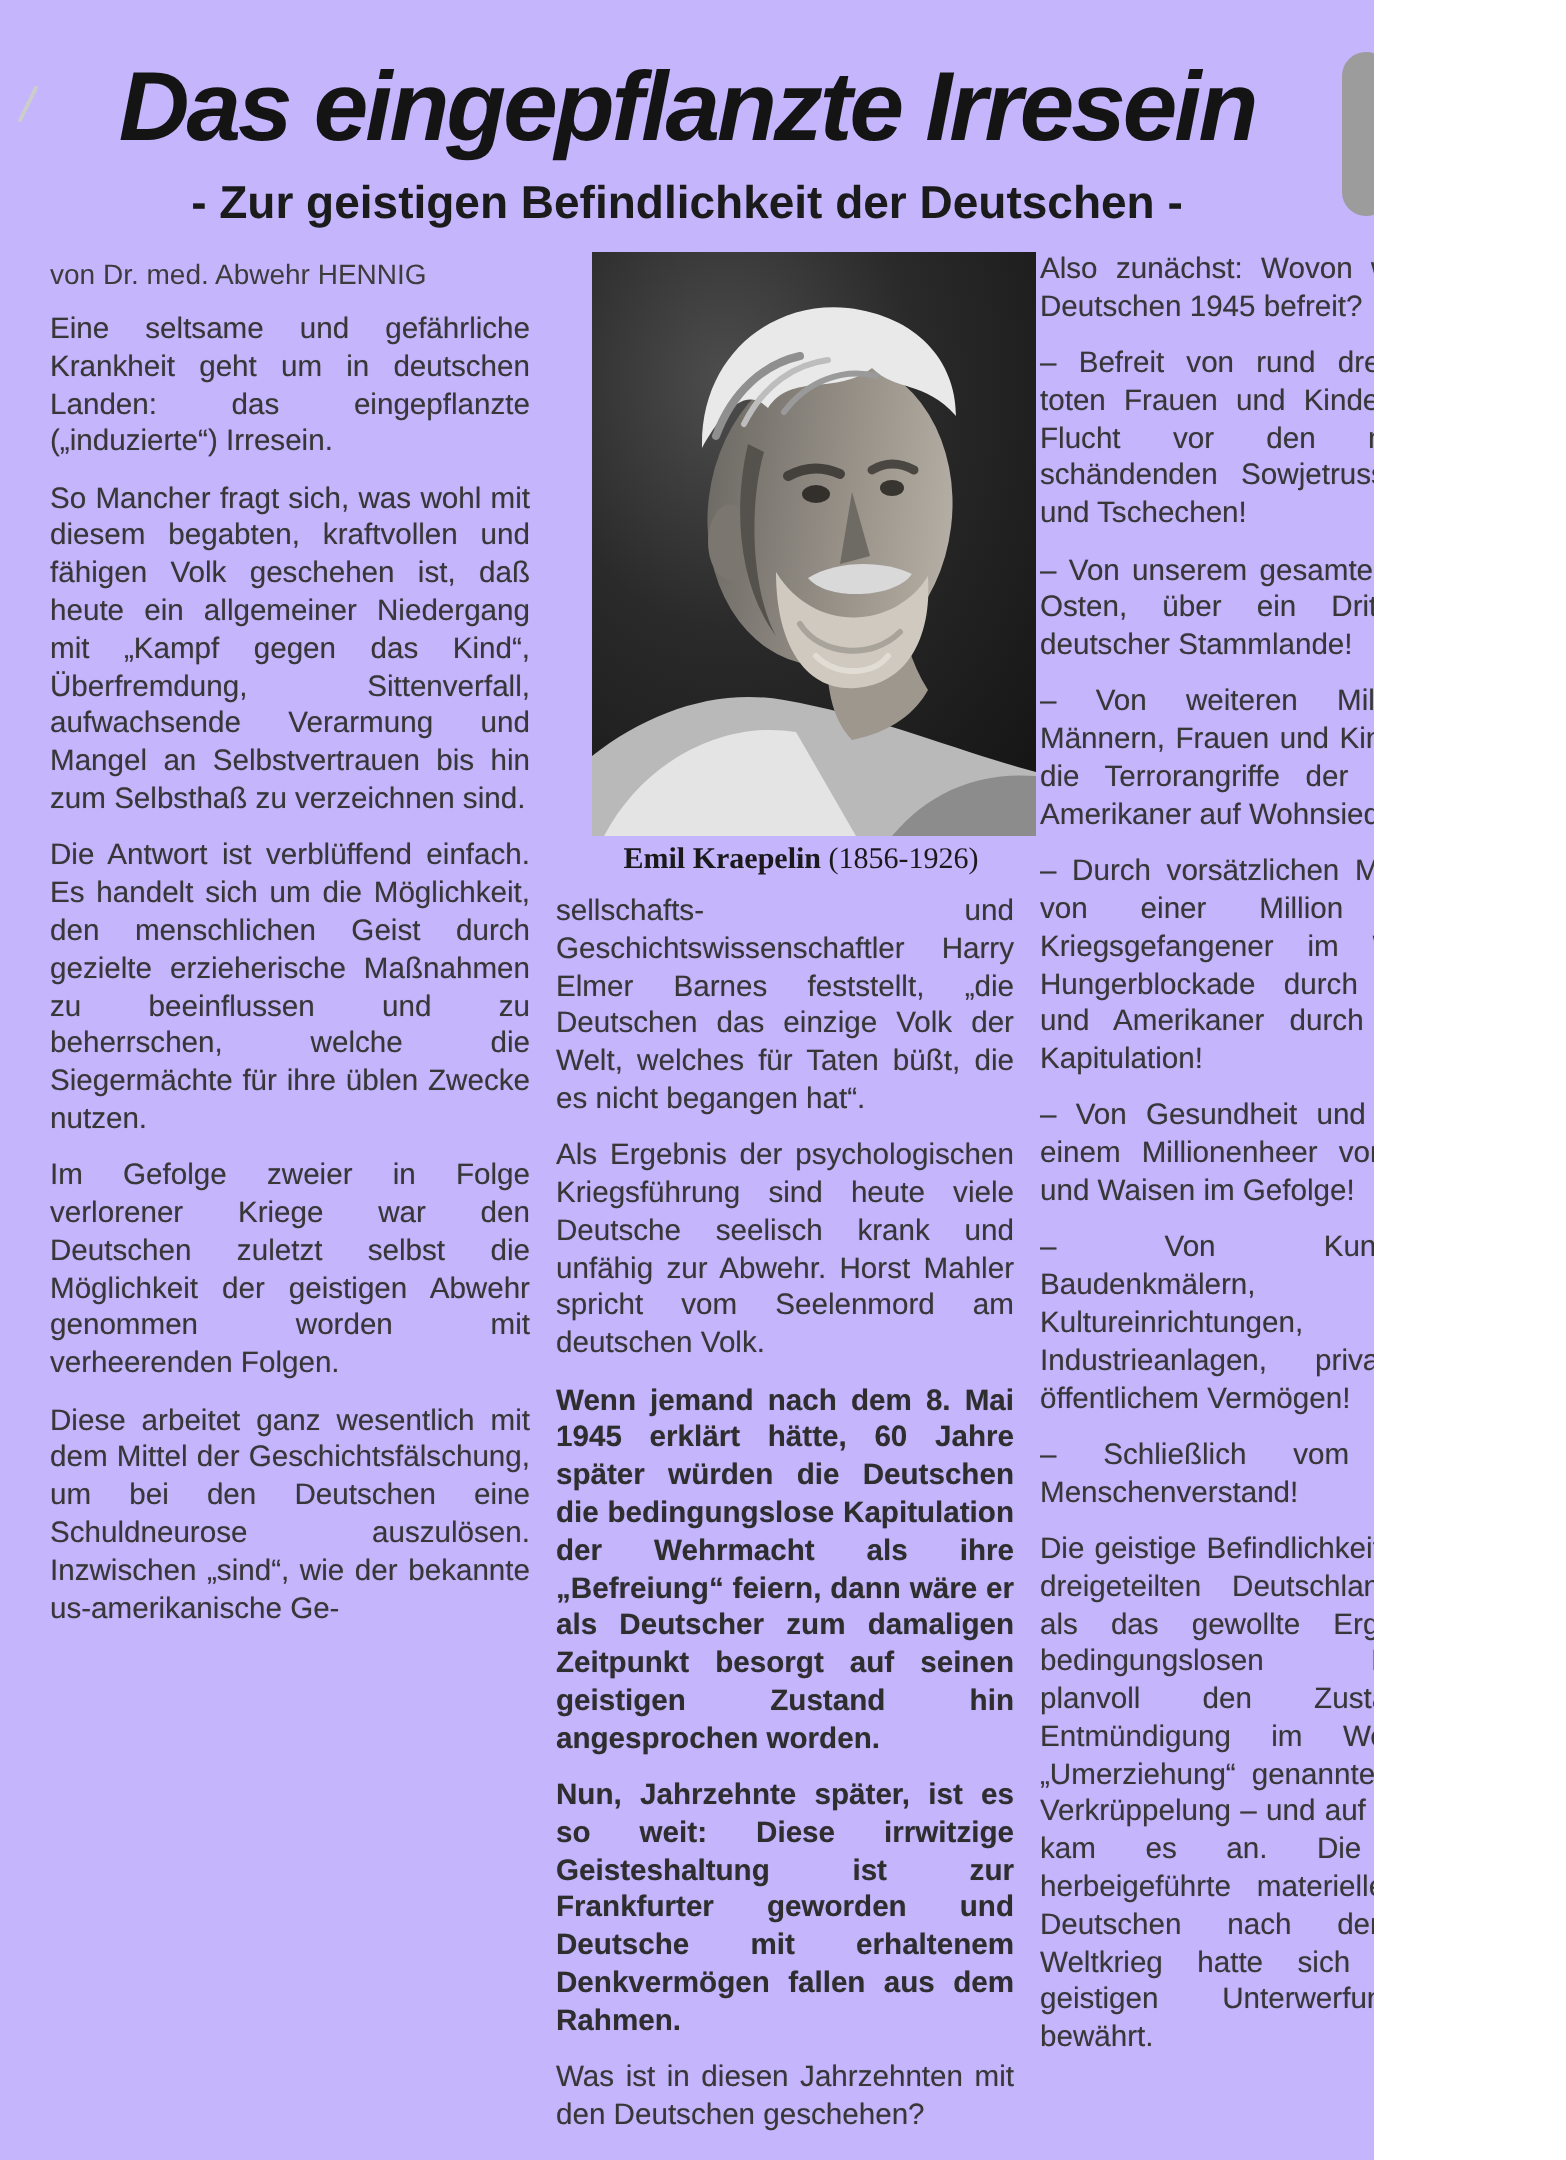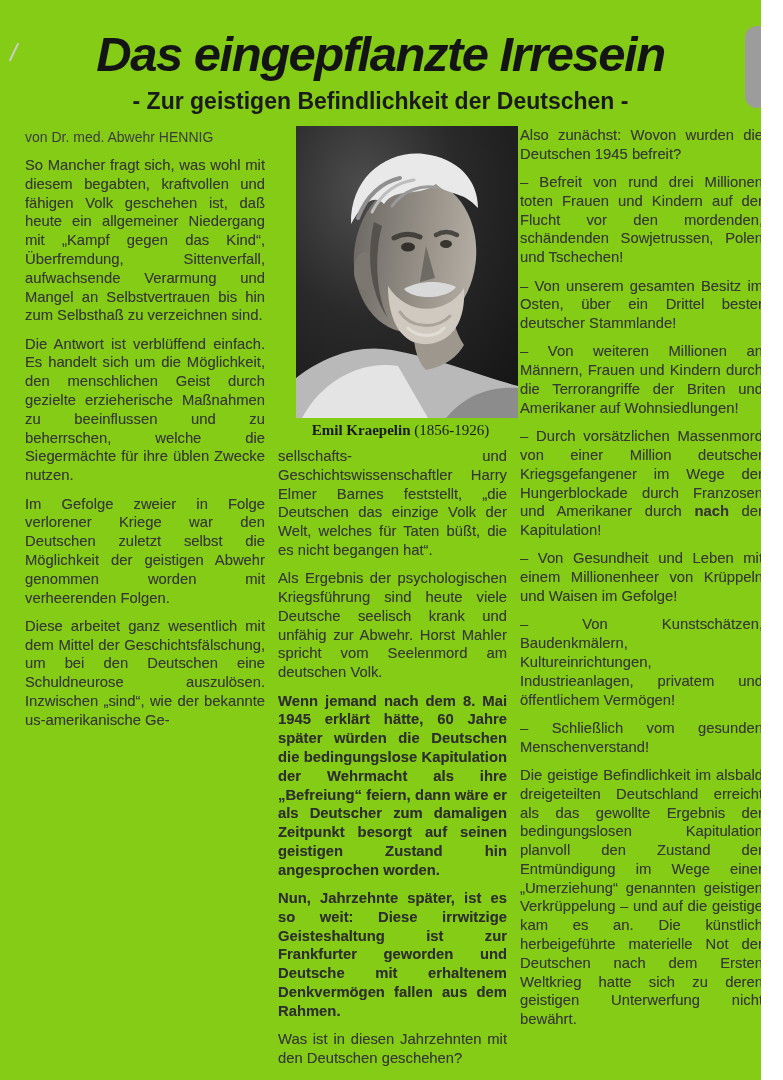--- a/index.html
+++ b/index.html
@@ -1,20 +1,20 @@
 <!DOCTYPE html>
 <html lang="de"><head>
 <meta charset="utf-8">
 <style>
   html, body { margin: 0; padding: 0; background: #ffffff; }
   .page {
     position: relative;
-    width: 761px;
+    width: 687px;
     height: 1080px;
-    background: #84cc16;
+    background: #c4b5fd;
     overflow: hidden;
     font-family: "Liberation Sans", sans-serif;
     color: #373737;
   }
   
   .scan-mark {
     position: absolute; left: 13px; top: 42px;
     width: 2px; height: 20px; background: #cccccc;
     transform: rotate(26deg); border-radius: 1px;
   }
@@ -86,20 +86,21 @@
 
   <div class="header">
     <h1 class="title">Das eingepflanzte Irresein</h1>
     <h2 class="subtitle">- Zur geistigen Befindlichkeit der Deutschen -</h2>
   </div>
 
   <div class="content">
 
     <div class="col" id="col-left">
       <div class="byline">von Dr. med. Abwehr HENNIG</div>
+    <p class="para">Eine seltsame und gefährliche Krankheit geht um in deutschen Landen: das eingepflanzte („induzierte“) Irresein.</p>
         <p class="para">So Mancher fragt sich, was wohl mit diesem begabten, kraftvollen und fähigen Volk geschehen ist, daß heute ein allgemeiner Niedergang mit „Kampf gegen das Kind“, Überfremdung, Sittenverfall, aufwachsende Verarmung und Mangel an Selbstvertrauen bis hin zum Selbsthaß zu verzeichnen sind.</p>
         <p class="para">Die Antwort ist verblüffend einfach. Es handelt sich um die Möglichkeit, den menschlichen Geist durch gezielte erzieherische Maßnahmen zu beeinflussen und zu beherrschen, welche die Siegermächte für ihre üblen Zwecke nutzen.</p>
         <p class="para">Im Gefolge zweier in Folge verlorener Kriege war den Deutschen zuletzt selbst die Möglichkeit der geistigen Abwehr genommen worden mit verheerenden Folgen.</p>
         <p class="para">Diese arbeitet ganz wesentlich mit dem Mittel der Geschichtsfälschung, um bei den Deutschen eine Schuldneurose auszulösen. Inzwischen „sind“, wie der bekannte us-amerikanische Ge-</p>
       </div>
 
     <div class="col" id="col-middle">
       <figure class="photo">
         <svg class="photo-frame" viewBox="0 0 222 292" xmlns="http://www.w3.org/2000/svg" role="img">
           <defs>

